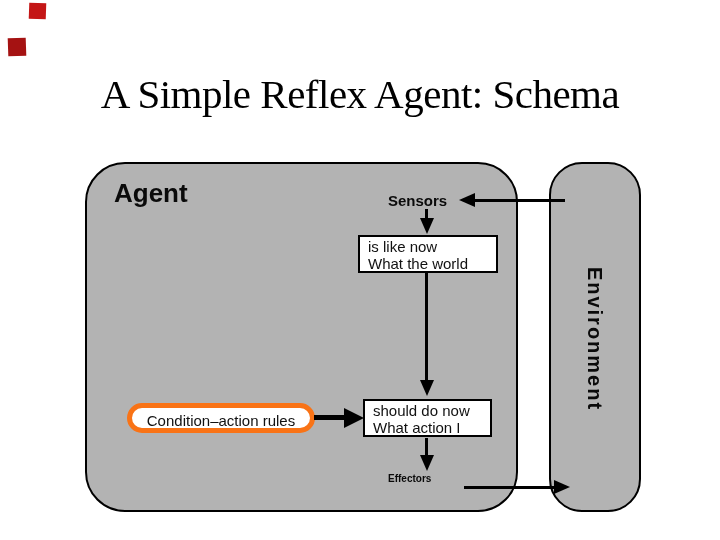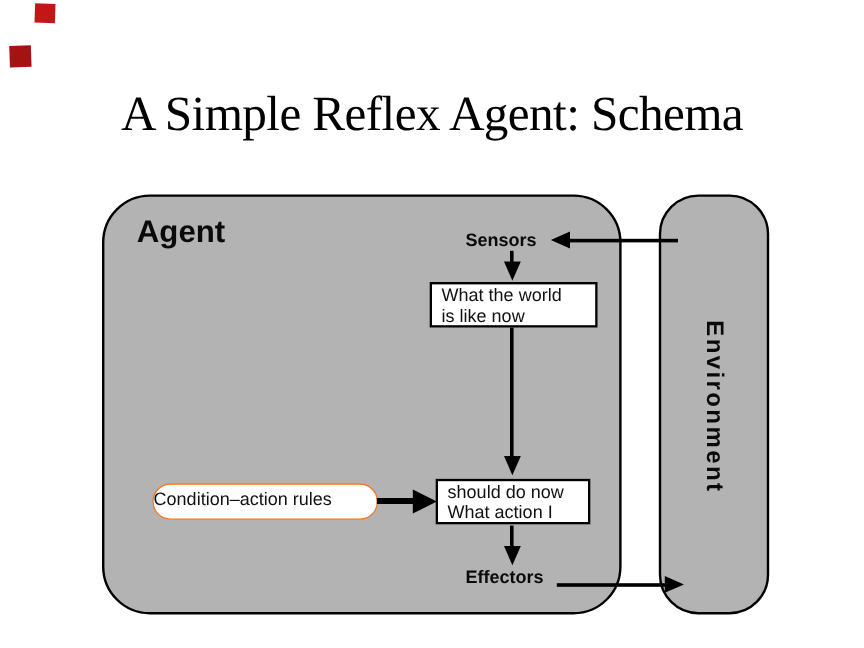--- a/index.html
+++ b/index.html
@@ -33,35 +33,35 @@
   }
   .env-label{
     position:absolute;left:-106px;top:162px;width:300px;height:26px;line-height:26px;
     text-align:center;font-size:20px;font-weight:bold;letter-spacing:2px;color:#0a0a0a;
     transform:rotate(90deg);
   }
 
   
   .lbl{position:absolute;font-weight:bold;color:#0a0a0a;white-space:nowrap;}
   .lbl.sensors{left:388px;top:192px;font-size:15px;}
-  .lbl.effectors{left:388px;top:473px;font-size:15px;}
+  .lbl.effectors{left:388px;top:473px;font-size:10px;}
 
   
   .node{
     position:absolute;background:#fff;border:2px solid #000;box-sizing:border-box;
     font-size:15px;line-height:17px;color:#111;padding:1px 0 0 8px;white-space:nowrap;
   }
   .node.world{left:358px;top:235px;width:140px;height:38px;}
   .node.action{left:363px;top:399px;width:129px;height:38px;}
 
   
   .stadium{
     position:absolute;left:127px;top:403px;width:188px;height:30px;
-    background:#fff;border:1px solid #f97316;border-radius:15px;box-sizing:border-box;
-    font-size:15px;line-height:26px;color:#111;white-space:nowrap;
+    background:#fff;border:5px solid #f97316;border-radius:15px;box-sizing:border-box;
+    font-size:15px;line-height:26px;text-align:center;color:#111;white-space:nowrap;
   }
 
   
   .shaft-h{position:absolute;height:3px;background:#000;}
   .shaft-v{position:absolute;width:3px;background:#000;}
   .head{position:absolute;width:0;height:0;border-style:solid;}
   .head.left {border-width:7px 16px 7px 0;border-color:transparent #000 transparent transparent;}
   .head.right{border-width:7px 0 7px 16px;border-color:transparent transparent transparent #000;}
   .head.down {border-width:16px 7px 0 7px;border-color:#000 transparent transparent transparent;}
   .head.right.big{border-width:10px 0 10px 20px;}
@@ -81,22 +81,22 @@
   </div>
 
   <div class="env-box">
     <div class="env-label">Environment</div>
   </div>
 
   <div class="lbl sensors">Sensors</div>
   <div class="lbl effectors">Effectors</div>
 
   <div class="node world">
+    <div>is like now</div>
     <div>What the world</div>
-    <div>is like now</div>
   </div>
 
   <div class="node action">
     <div>should do now</div>
     <div>What action I</div>
   </div>
 
   <div class="stadium">
     <span>Condition–action rules</span>
   </div>

